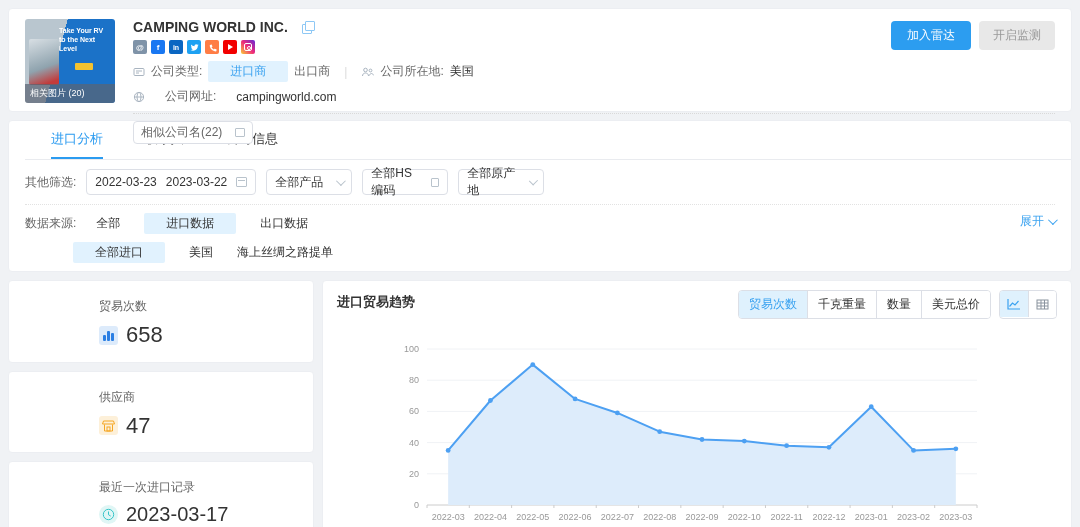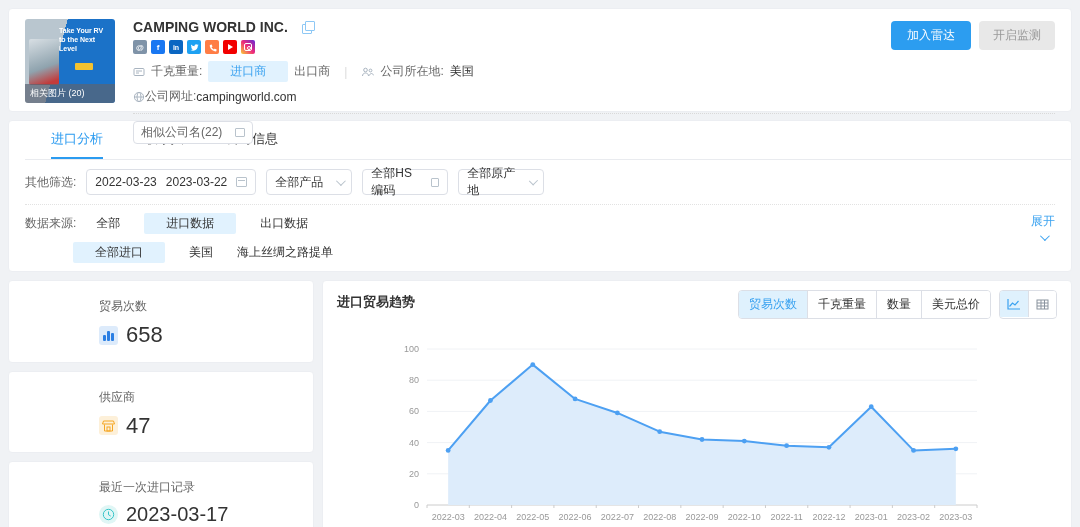--- a/index.html
+++ b/index.html
@@ -25,21 +25,21 @@
   .si-web { background:#7f93a8; } .si-fb { background:#1877f2; }
   .si-li { background:#0a66c2; font-size:7px; } .si-tw { background:#1da1f2; }
   .si-ph { background:#ff7d45; } .si-yt { background:#f20000; }
   .si-ig { background:linear-gradient(45deg,#f9ce34,#ee2a7b,#6228d7); }
   .yt-tri { width:0; height:0; border-left:5px solid #fff; border-top:3px solid transparent; border-bottom:3px solid transparent; }
   .ig-cam { width:8px; height:8px; border:1px solid #fff; border-radius:2px; position:relative; }
   .ig-cam:after { content:""; position:absolute; left:2px; top:2px; width:2px; height:2px; border:1px solid #fff; border-radius:50%; }
   .meta-row { display:flex; align-items:center; gap:6px; margin-top:7px; color:#666; }
   .chip { background:#e1f2fe; color:#3aa2f0; padding:2px 22px; border-radius:2px; font-size:12px; }
   .meta-div { color:#dcdcdc; margin:0 8px; }
-  .site-row { display:flex; align-items:center; gap:0; margin-top:6px; color:#666; }
+  .site-row { display:flex; align-items:center; gap:20px; margin-top:6px; color:#666; }
   .site-url { color:#333; }
   .dotted { border-top:1px dotted #d9d9d9; margin-top:8px; }
   .similar-box { margin-top:7px; width:120px; height:23px; border:1px solid #dcdfe6; border-radius:4px; display:flex; align-items:center; justify-content:space-between; padding:0 7px; color:#666; cursor:pointer; background:#fff; }
   .win-icon { width:10px; height:9px; border:1px solid #b9c3cc; border-radius:1px; }
   .head-btns { position:absolute; right:16px; top:12px; display:flex; gap:8px; }
   .btn-primary { background:#2c9df0; color:#fff; border:none; border-radius:4px; padding:6px 16px; font-size:12px; cursor:pointer; font-family:inherit; }
   .btn-gray { background:#e8e8e8; color:#999; border:none; border-radius:4px; padding:6px 14px; font-size:12px; cursor:pointer; font-family:inherit; }
 
   
   .tab-block { margin:8px 8px 0; background:#fff; border:1px solid #eceef2; border-radius:4px; padding-bottom:8px; }
@@ -53,21 +53,21 @@
   .sel { width:86px; justify-content:space-between; }
   .chev { width:7px; height:7px; border-right:1px solid #b9c3cc; border-bottom:1px solid #b9c3cc; transform:rotate(45deg) translateY(-2px); }
   .cal-icon { width:11px; height:10px; border:1px solid #b9c3cc; border-radius:1px; position:relative; }
   .cal-icon:before { content:""; position:absolute; left:1px; top:2px; right:1px; border-top:1px solid #b9c3cc; }
   .dotted2 { border-top:1px dotted #e2e2e2; margin:9px 16px 0; }
   .ds-row { display:flex; align-items:center; padding:8px 16px 0; position:relative; }
   .ds-label { color:#666; margin-right:20px; }
   .ds-opt { margin-right:24px; cursor:pointer; color:#333; }
   .ds-opt.chip { margin-right:24px; }
   .ds-row2 { padding-left:64px; }
-  .expand-link { position:absolute; right:16px; top:8px; color:#3aa2f0; cursor:pointer; display:flex; align-items:center; gap:4px;flex-direction:column; }
+  .expand-link { position:absolute; right:16px; top:8px; color:#3aa2f0; cursor:pointer; display:flex; align-items:center; gap:4px; }
   .chev-blue { width:7px; height:7px; border-right:1px solid #3aa2f0; border-bottom:1px solid #3aa2f0; transform:rotate(45deg) translateY(-2px); }
 
   
   .content { margin:8px; display:flex; gap:8px; height:264px; }
   .stat-col { width:306px; display:flex; flex-direction:column; gap:8px; }
   .stat-card { flex:1; background:#fff; border:1px solid #eceef2; border-radius:4px; padding:17px 0 0 90px; }
   .stat-label { color:#666; font-size:12px; }
   .stat-val-row { display:flex; align-items:center; gap:8px; margin-top:7px; }
   .stat-num { font-size:22px; color:#333; }
   .stat-date { font-size:20px; color:#333; }
@@ -125,21 +125,21 @@
       <span class="sicon si-ig">
           <span class="ig-cam"></span>
         </span>
     </div>
     <div class="meta-row">
       <svg width="12" height="12" viewBox="0 0 12 12">
           <rect x="1" y="2.5" width="10" height="7" rx="1" fill="none" stroke="#a9b4c0"></rect>
           <line x1="3" y1="5" x2="9" y2="5" stroke="#a9b4c0"></line>
           <line x1="3" y1="7" x2="6" y2="7" stroke="#a9b4c0"></line>
         </svg>
-      <span>千克重量:</span>
+      <span>公司类型:</span>
       <span class="chip">进口商</span>
       <span>出口商</span>
       <span class="meta-div">|</span>
       <svg width="13" height="12" viewBox="0 0 13 12">
           <circle cx="4.5" cy="4" r="1.8" fill="none" stroke="#a9b4c0"></circle>
           <path d="M1.5 10c0-1.8 1.3-3 3-3s3 1.2 3 3" fill="none" stroke="#a9b4c0"></path>
           <circle cx="9.5" cy="4.5" r="1.4" fill="none" stroke="#a9b4c0"></circle>
           <path d="M8.5 9.5c.2-1.3 1-2 2-2 .9 0 1.6.6 1.9 1.8" fill="none" stroke="#a9b4c0"></path>
         </svg>
       <span>公司所在地:</span>

